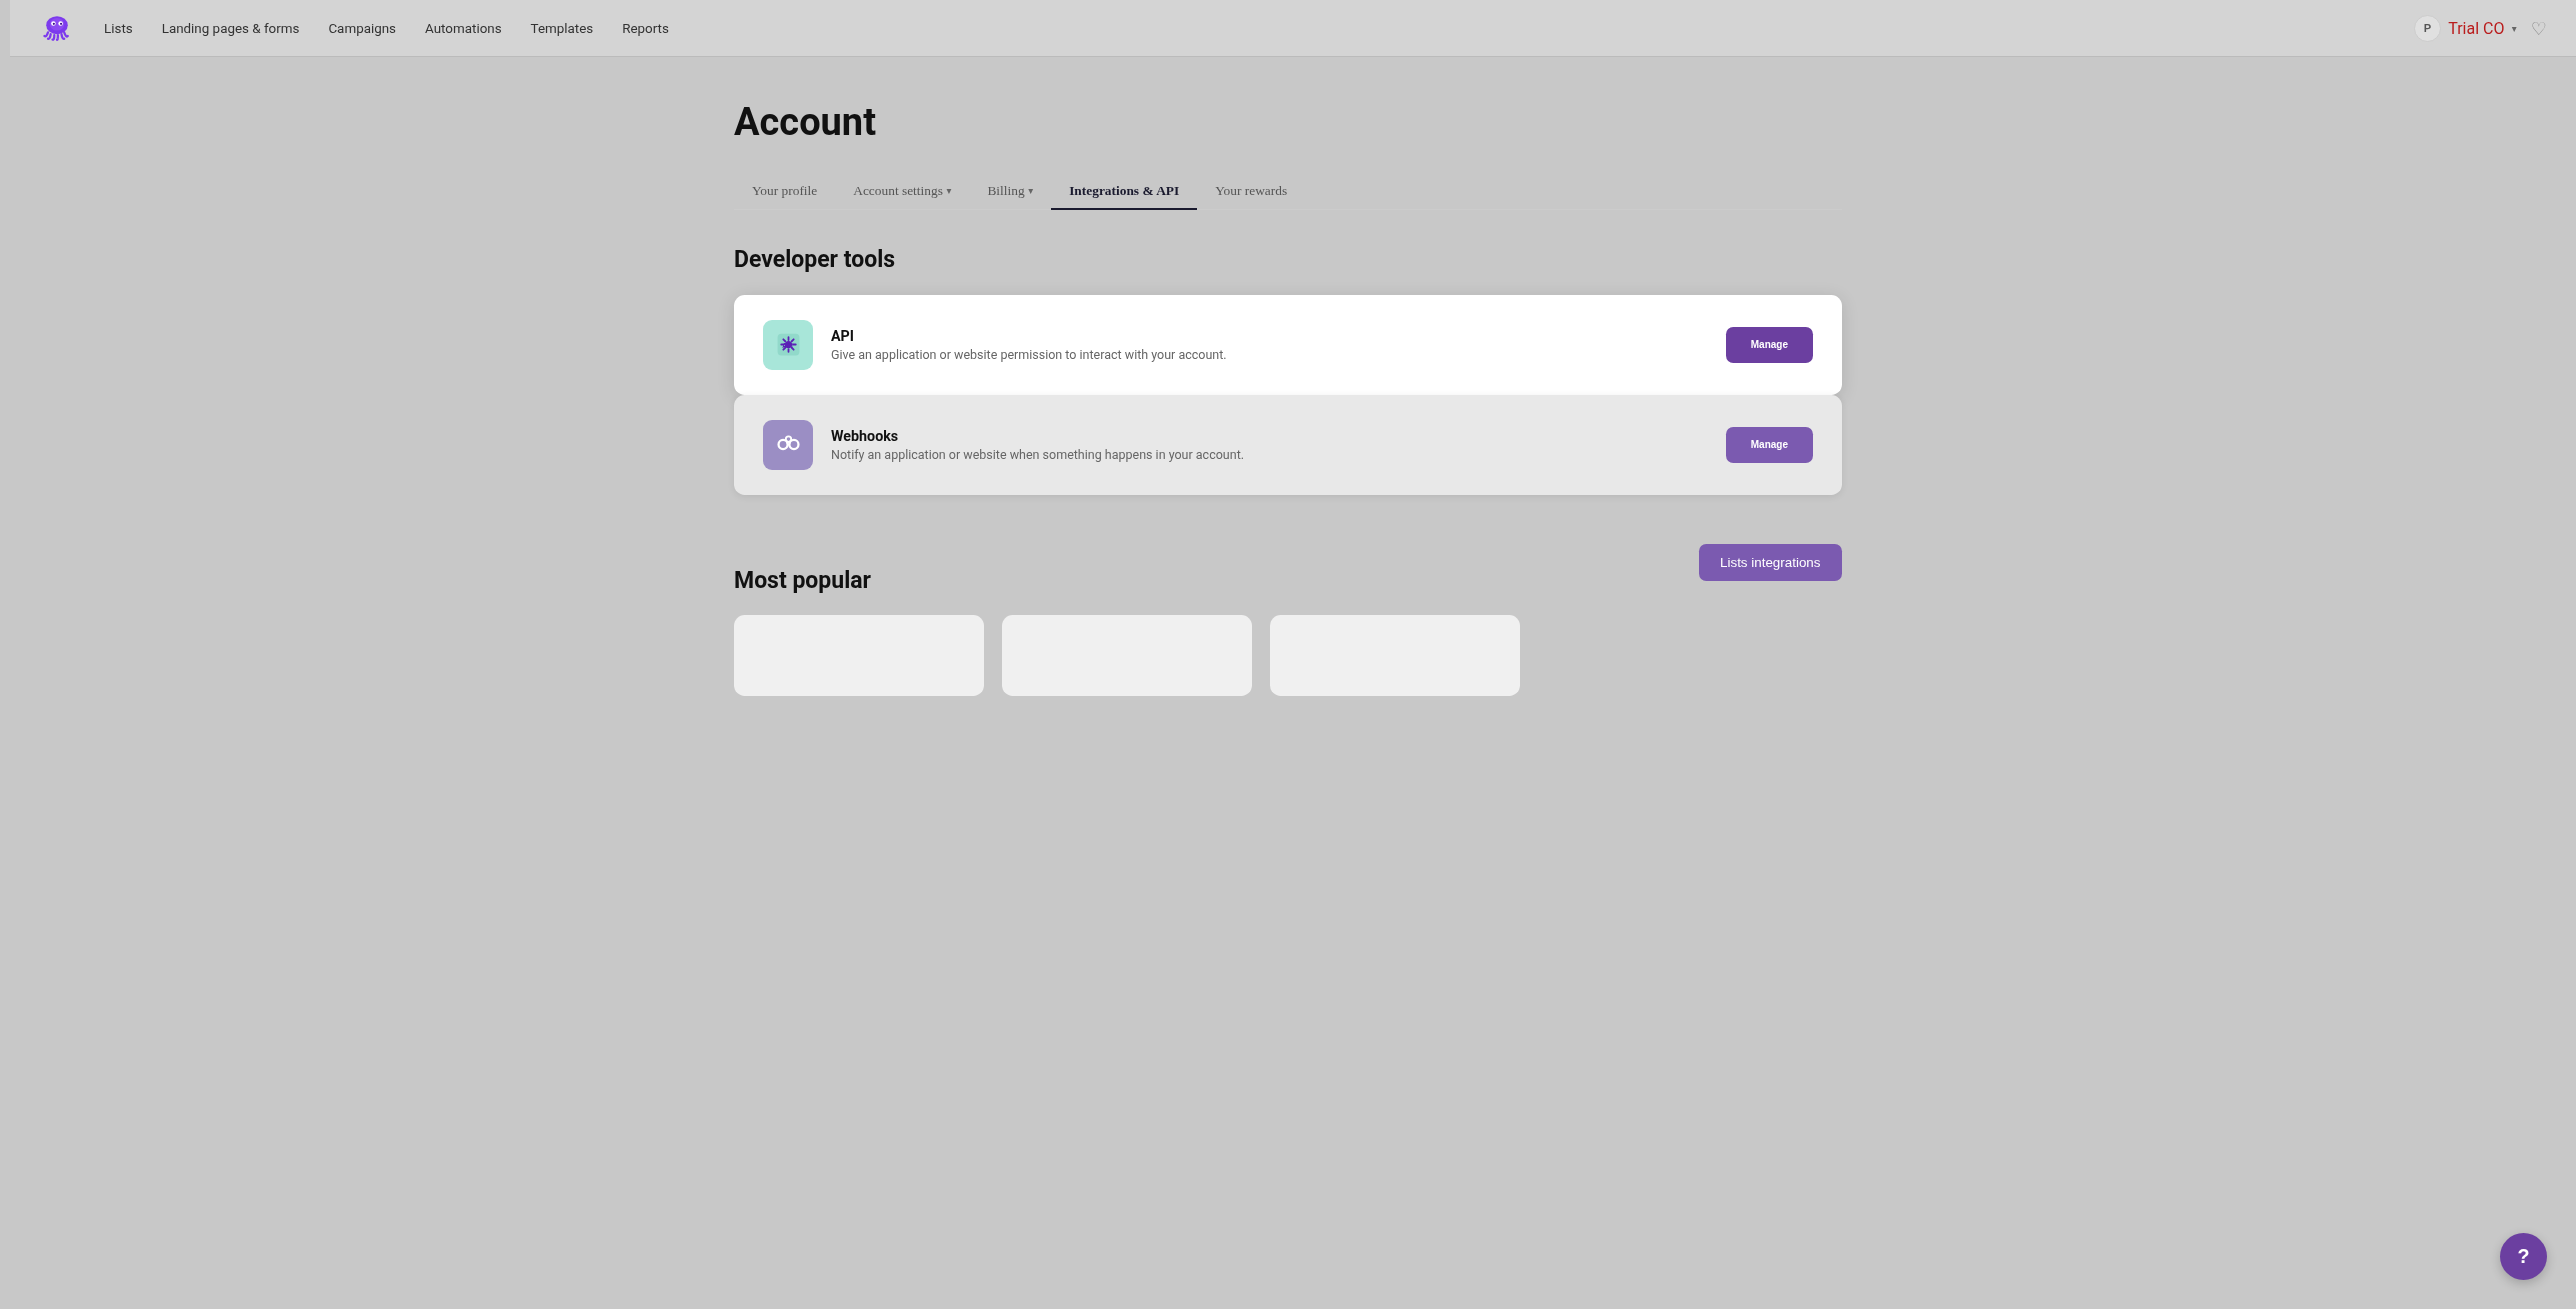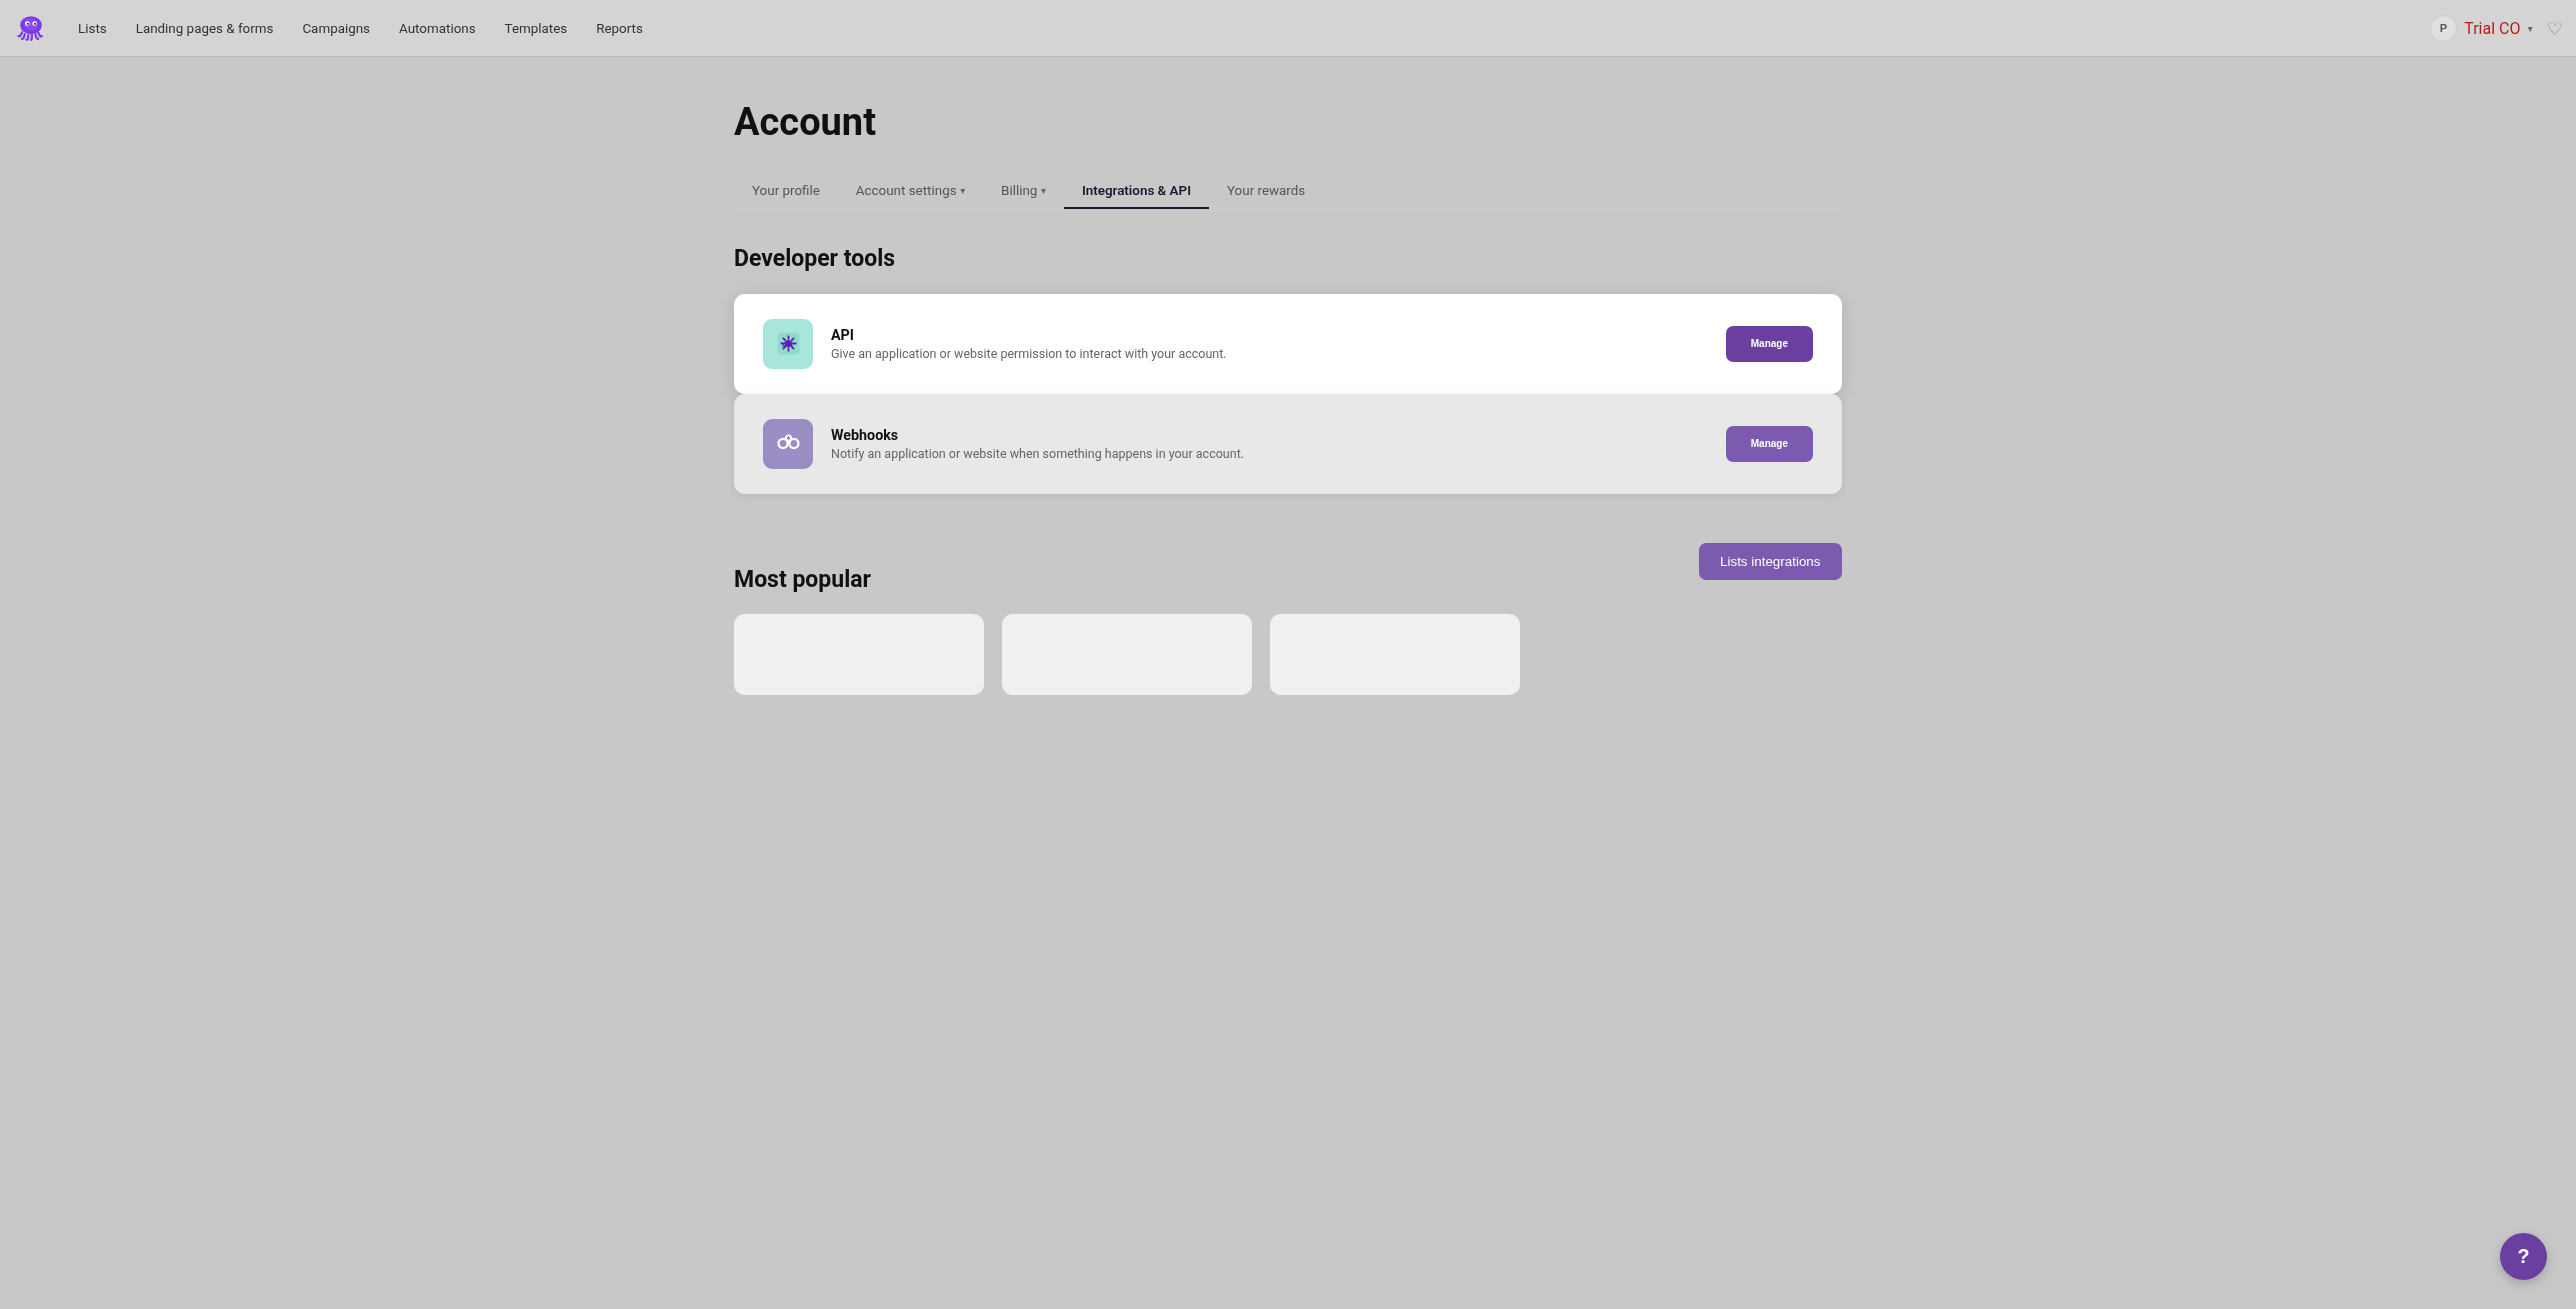--- a/index.html
+++ b/index.html
@@ -8,23 +8,24 @@
       background-color: #c8c8c8;
       min-height: 100vh;
       color: #1a1a2e;
     }
 
     
     .navbar {
       background-color: #d4d4d4;
       display: flex;
       align-items: center;
-      padding: 0 13px;
+      padding: 0 29px;
       height: 57px;
       border-bottom: 0.9px solid #bbb;
+      margin-left: 10px;
     }
     .navbar-logo {
       margin-right: 29px;
       cursor: pointer;
     }
     .navbar-logo svg {
       width: 36px;
       height: 36px;
     }
     .navbar-nav {
@@ -91,20 +92,21 @@
       margin-bottom: 28px;
     }
 
     
     .tabs {
       display: flex;
       align-items: center;
       gap: 0;
       border-bottom: 0.9px solid #ccc;
       margin-bottom: 36px;
+      font-family: Liberation Serif, serif;
     }
     .tab {
       padding: 10.7px 18px;
       font-size: 13.4px;
       color: #555;
       cursor: pointer;
       position: relative;
       white-space: nowrap;
       text-decoration: none;
       display: flex;

